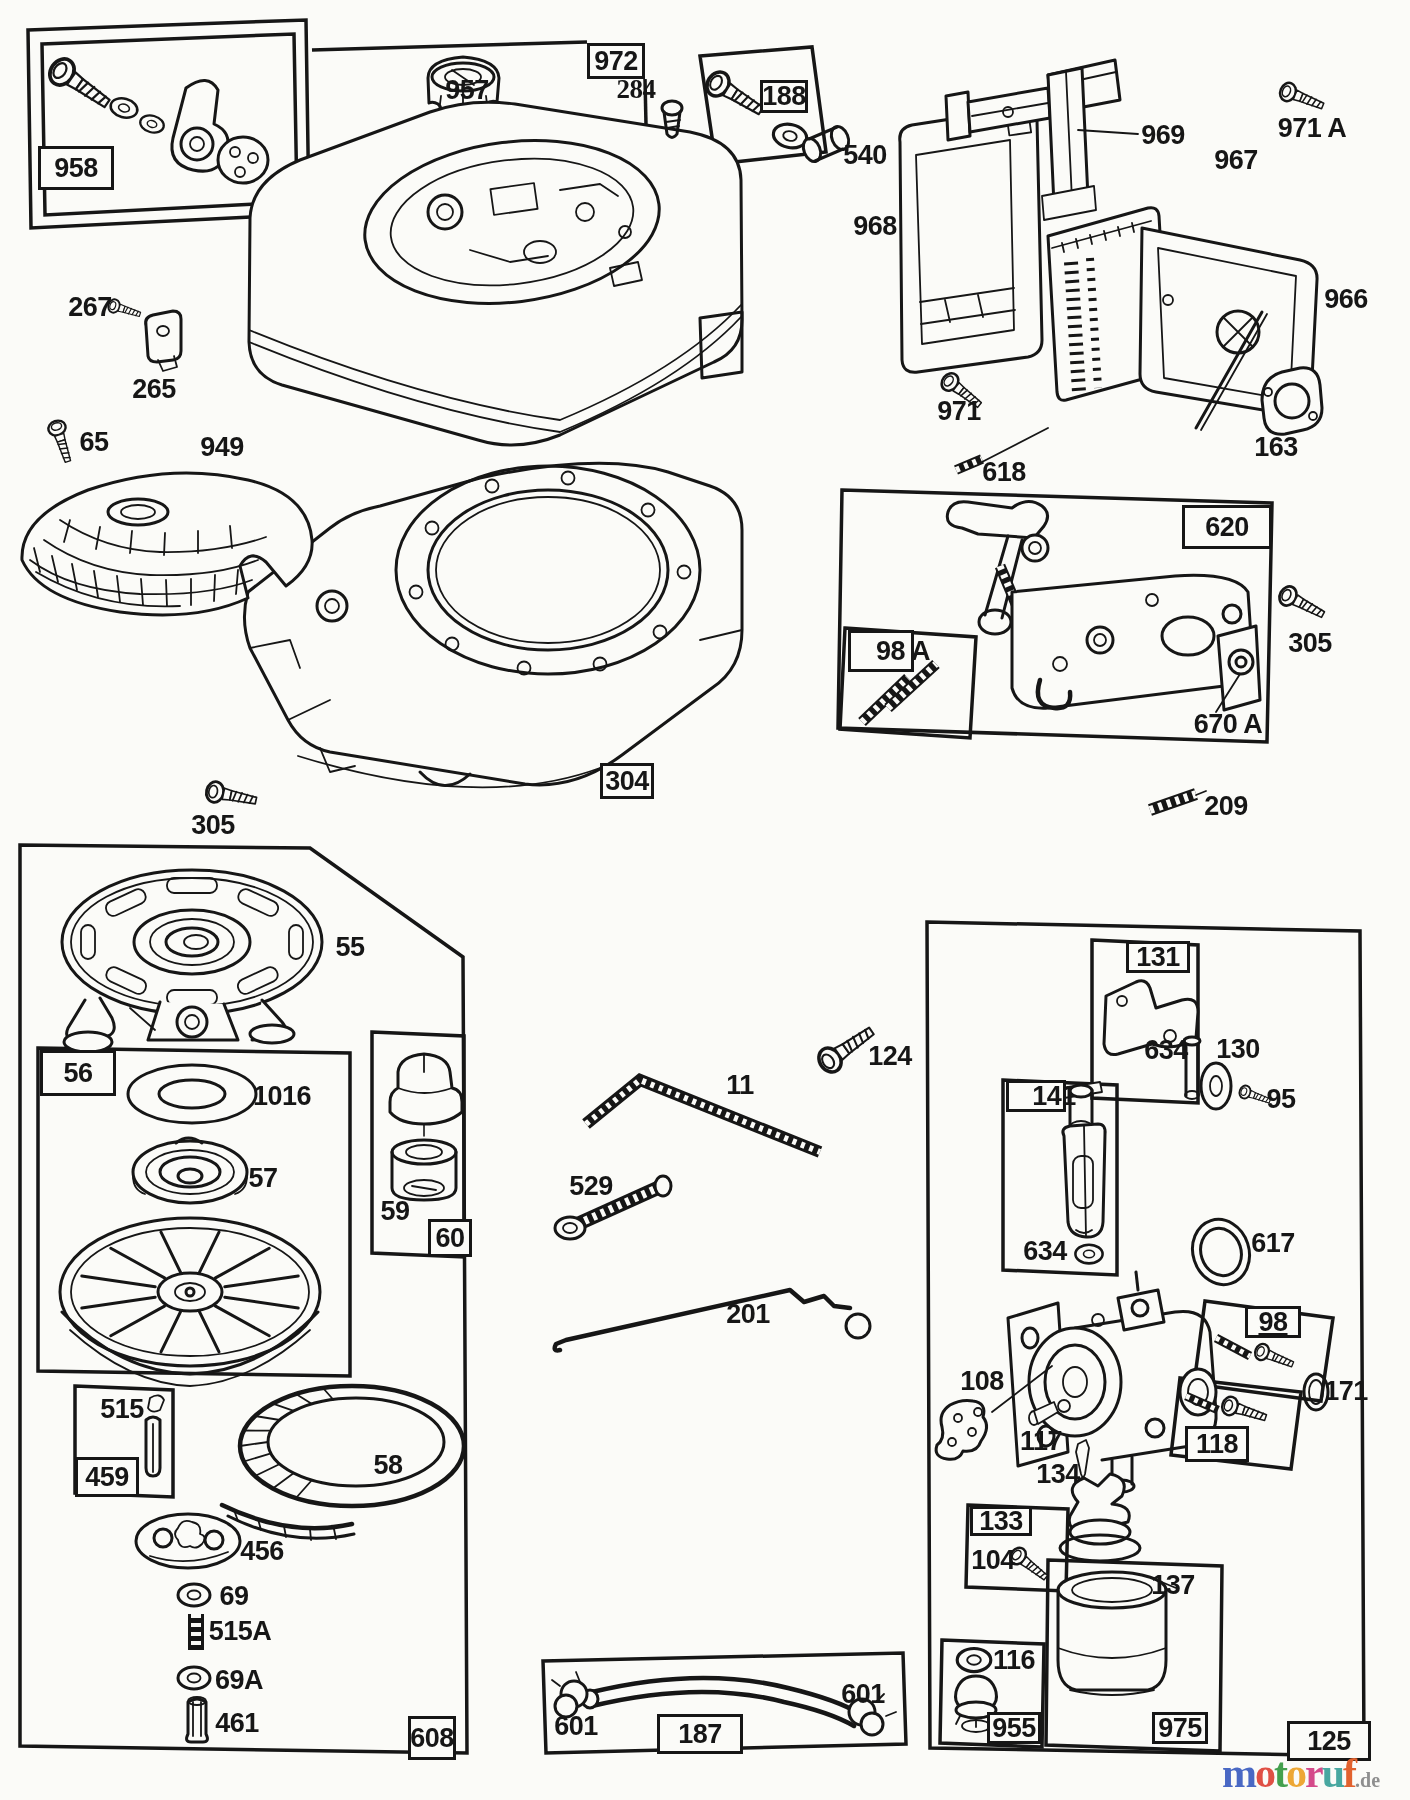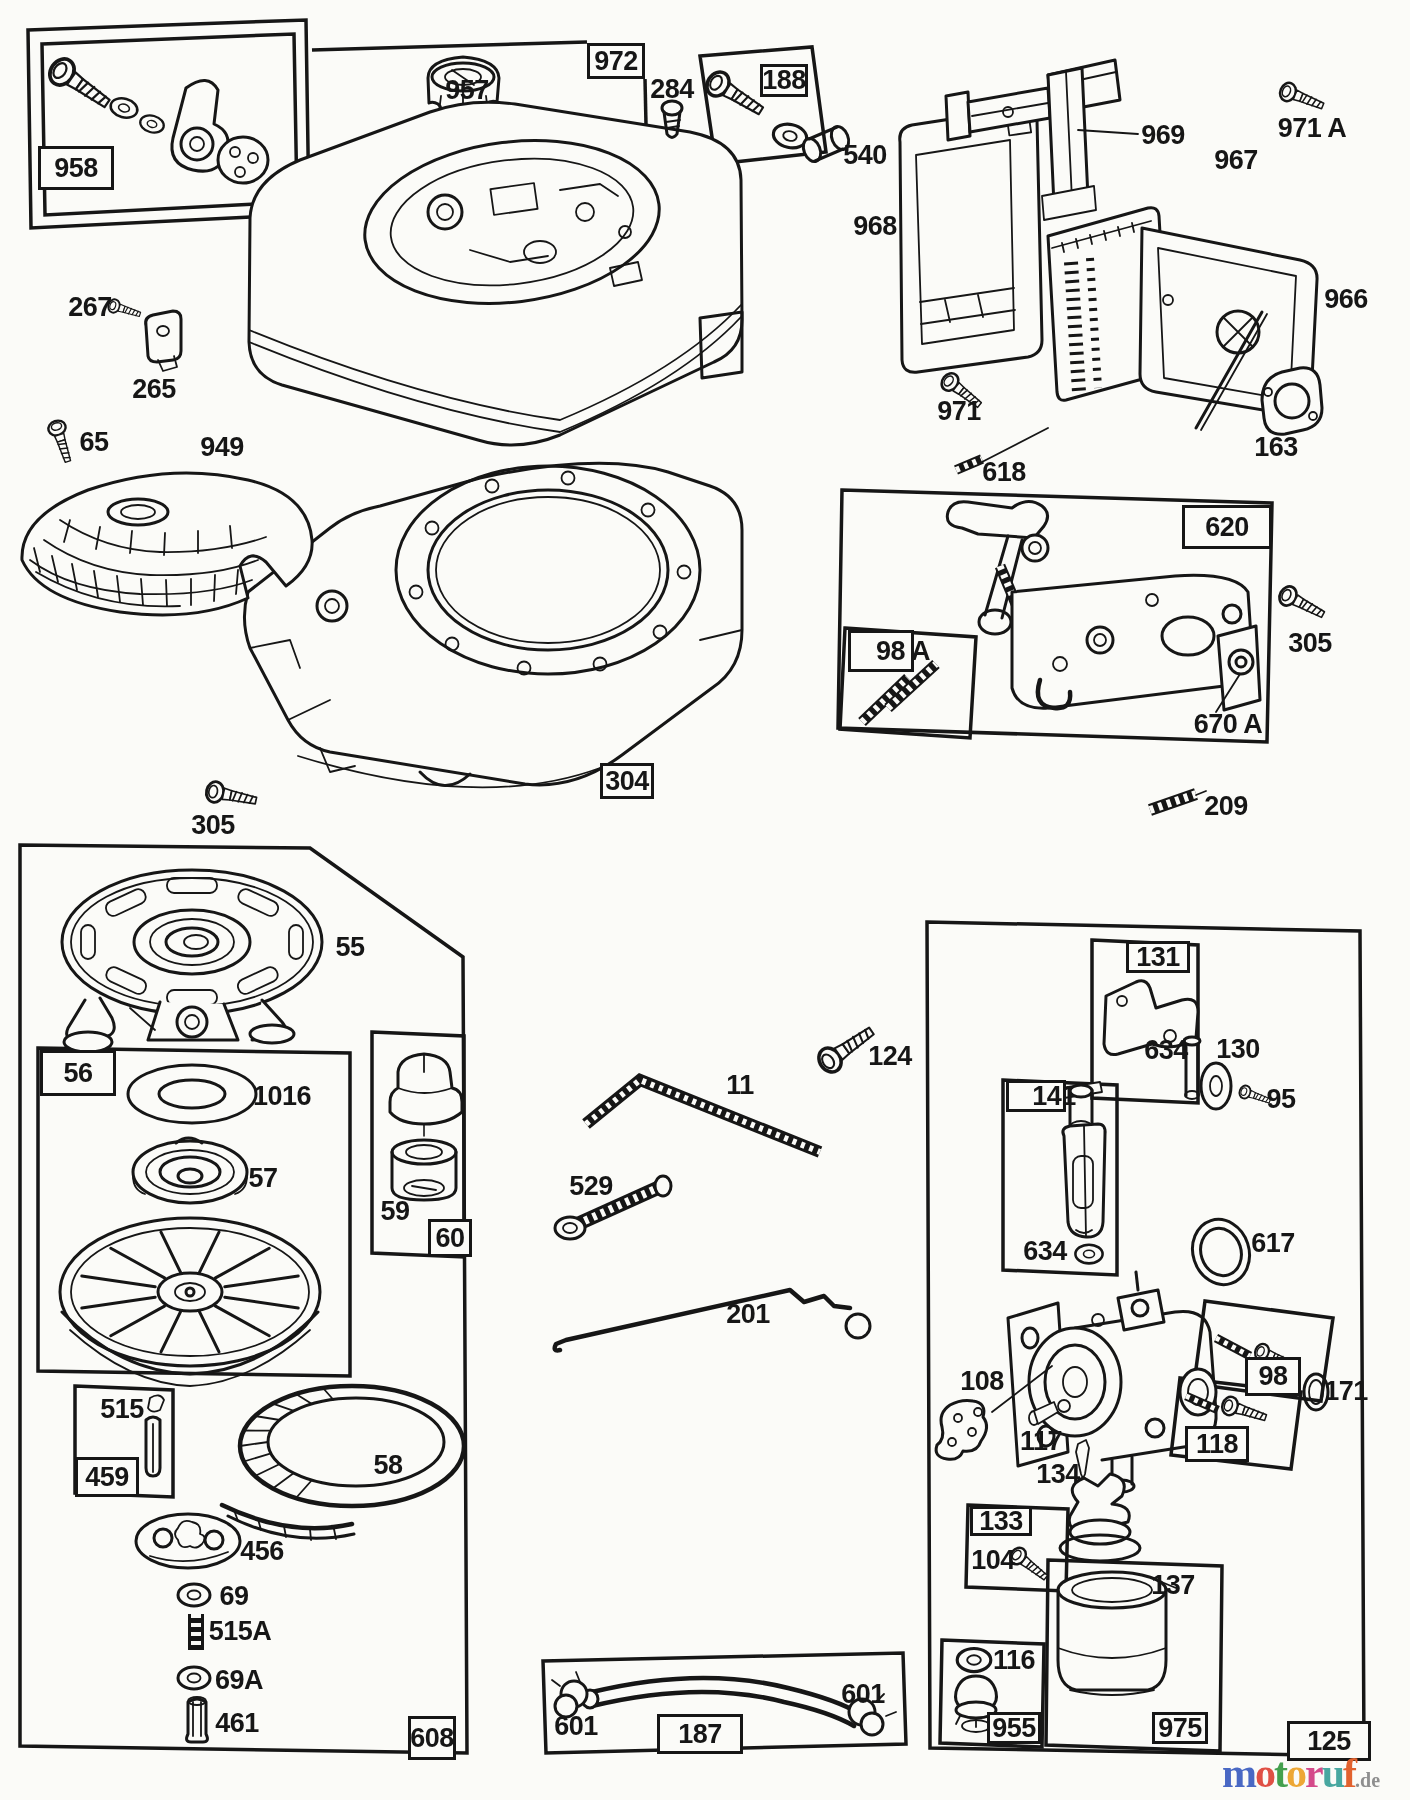--- a/index.html
+++ b/index.html
@@ -473,39 +473,39 @@
     <path d="M956,1692 q4,-16 20,-16 q16,0 20,16 q2,10 -4,14 l-32,0 q-6,-4 -4,-14 z" class="a w"></path>
     <ellipse cx="976" cy="1710" rx="20" ry="8" class="a w"></ellipse>
     <path d="M960,1716 l-4,8 M976,1718 l0,9 M992,1716 l4,8" class="a t"></path>
     <ellipse cx="976" cy="1726" rx="14" ry="6" class="a t"></ellipse>
   </g>
 </svg>
 
 <div id="callout-layer">
       <div class="callout boxed" style="left: 38px; top: 146px; width: 76px; height: 44px;">958</div>
       <div class="callout boxed" style="left: 587px; top: 43px; width: 58px; height: 36px;">972</div>
-      <div class="callout boxed" style="left: 760px; top: 64px; width: 48px; height: 33px;">188</div>
+      <div class="callout boxed" style="left: 760px; top: 80px; width: 48px; height: 33px;">188</div>
       <div class="callout boxed" style="left: 1182px; top: 505px; width: 90px; height: 44px;">620</div>
       <div class="callout boxed" style="left: 848px; top: 630px; width: 66px; height: 42px; padding-left: 44px;">98 A</div>
       <div class="callout boxed" style="left: 600px; top: 763px; width: 54px; height: 36px;">304</div>
       <div class="callout boxed" style="left: 40px; top: 1050px; width: 76px; height: 46px;">56</div>
       <div class="callout boxed" style="left: 428px; top: 1219px; width: 44px; height: 38px;">60</div>
       <div class="callout boxed" style="left: 75px; top: 1457px; width: 64px; height: 40px;">459</div>
       <div class="callout boxed" style="left: 408px; top: 1716px; width: 48px; height: 44px;">608</div>
       <div class="callout boxed" style="left: 657px; top: 1714px; width: 86px; height: 40px;">187</div>
       <div class="callout boxed" style="left: 1126px; top: 941px; width: 64px; height: 32px;">131</div>
       <div class="callout boxed" style="left: 1006px; top: 1080px; width: 60px; height: 32px; padding-left: 36px;">141</div>
-      <div class="callout boxed" style="left: 1245px; top: 1357px; width: 56px; height: 39px;">98</div>
+      <div class="callout boxed" style="left: 1245px; top: 1306px; width: 56px; height: 32px; text-decoration: underline;">98</div>
       <div class="callout boxed" style="left: 1185px; top: 1426px; width: 64px; height: 36px;">118</div>
       <div class="callout boxed" style="left: 970px; top: 1506px; width: 62px; height: 30px;">133</div>
       <div class="callout boxed" style="left: 987px; top: 1712px; width: 54px; height: 32px;">955</div>
       <div class="callout boxed" style="left: 1152px; top: 1712px; width: 56px; height: 32px;">975</div>
       <div class="callout boxed" style="left: 1287px; top: 1721px; width: 84px; height: 40px;">125</div>
       <div class="callout center" style="left: 467px; top: 90px;">957</div>
-      <div class="callout center" style="left: 672px; top: 89px;">284</div>
+      <div class="callout center" style="left: 636px; top: 89px; font-family: Liberation Serif, serif;">284</div>
       <div class="callout center" style="left: 865px; top: 155px;">540</div>
       <div class="callout center" style="left: 875px; top: 226px;">968</div>
       <div class="callout center" style="left: 1163px; top: 135px;">969</div>
       <div class="callout center" style="left: 1312px; top: 128px;">971 A</div>
       <div class="callout center" style="left: 1236px; top: 160px;">967</div>
       <div class="callout center" style="left: 1346px; top: 299px;">966</div>
       <div class="callout center" style="left: 1276px; top: 447px;">163</div>
       <div class="callout center" style="left: 959px; top: 411px;">971</div>
       <div class="callout center" style="left: 1004px; top: 472px;">618</div>
       <div class="callout center" style="left: 1310px; top: 643px;">305</div>

